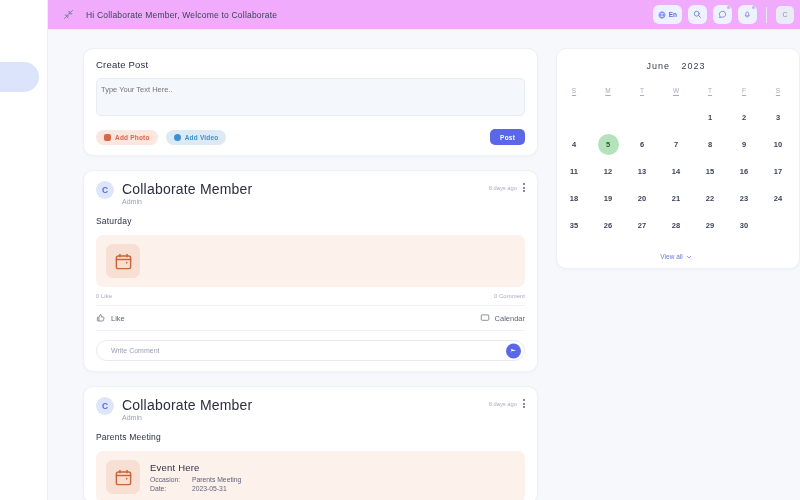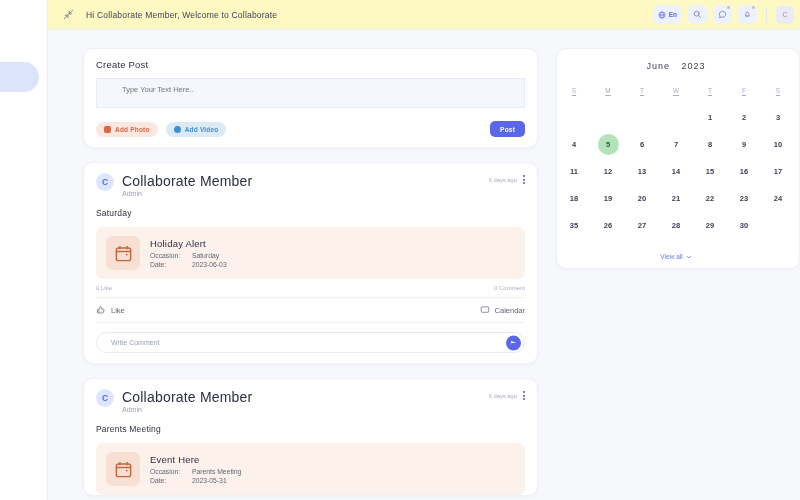--- a/index.html
+++ b/index.html
@@ -29,21 +29,21 @@
     display: flex; align-items: center; gap: 8px;
     padding: 0 12px;
     border-radius: 16px;
     font-size: 10.5px; color: #9499ab; white-space: nowrap;
   }
   .side-item.active { background: #dbe4fb; color: #4a56d2; font-weight: 600; }
 
   
   .topbar {
     position: absolute; left: 48px; top: 0; right: 0; height: 30px;
-    background: #fef9c3;
+    background: #f0abfc;
     border-bottom: 1px solid #eceef5;
     display: flex; align-items: center;
     padding: 0 6px 0 12px;
   }
   .collapse-icon {
     width: 16px; height: 16px; flex: 0 0 16px;
     display: flex; align-items: center; justify-content: center;
     color: #7b8094;
   }
   .greeting { font-size: 8.5px; color: #3d4156; margin-left: 10px; letter-spacing: .2px; }
@@ -82,26 +82,26 @@
     border: 1px solid #eef0f6;
     border-radius: 10px;
     box-shadow: 0 1px 3px rgba(40,48,90,0.04);
     margin-bottom: 14px;
   }
 
   
   .cp { padding: 10px 12px 10px 12px; }
   .cp-title { font-size: 9.5px; color: #2b2f42; margin-bottom: 8px; letter-spacing:.2px;}
   .cp-area {
-    width: 100%; height: 30px;
+    width: 100%; height: 38px;
     background: #f4f7fb;
     border: 1px solid #e7ecf3;
-    border-radius: 0;
+    border-radius: 5px;
     font-family: inherit; font-size: 7.5px; color: #9aa0b4;
-    padding: 6px 25px; resize: none; outline: none;
+    padding: 6px 4px; resize: none; outline: none;
   }
   .cp-row { display: flex; align-items: center; margin-top: 9px; gap: 8px; }
   .chip {
     display: flex; align-items: center; gap: 4px;
     height: 15px; padding: 0 8px; border-radius: 8px;
     font-size: 6.5px; font-weight: 600; letter-spacing:.2px;
   }
   .chip.photo { background: #fbe6e0; color: #d8674a; }
   .chip.video { background: #dceaf6; color: #3e8fd0; }
   .chip-ic { width: 7px; height: 7px; border-radius: 2px; }
@@ -341,31 +341,20 @@
         <div class="alert">
           <div class="alert-ic">
             <svg width="19" height="19" viewBox="0 0 24 24" fill="none" stroke="#c2663c" stroke-width="1.8" stroke-linecap="round" stroke-linejoin="round">
               <rect x="3" y="5" width="18" height="16" rx="2.5"></rect>
               <path d="M3 9.5 H21"></path>
                 <path d="M7.5 3 V6"></path>
                 <path d="M16.5 3 V6"></path>
               <circle cx="16" cy="13.5" r="1.1" fill="#c2663c" stroke="none"></circle>
             </svg>
           </div>
-          <div class="alert-body">
-            <div class="alert-title">Holiday Alert</div>
-            <div class="alert-line">
-              <span class="alert-k">Occasion:</span>
-              <span>Saturday</span>
-            </div>
-            <div class="alert-line">
-              <span class="alert-k">Date:</span>
-              <span>2023-06-03</span>
-            </div>
-          </div>
         </div>
 
 
         <div class="counts">
           <span>0 Like</span>
           <span>0 Comment</span>
         </div>
 
         <div class="actions">
           <div class="act">

